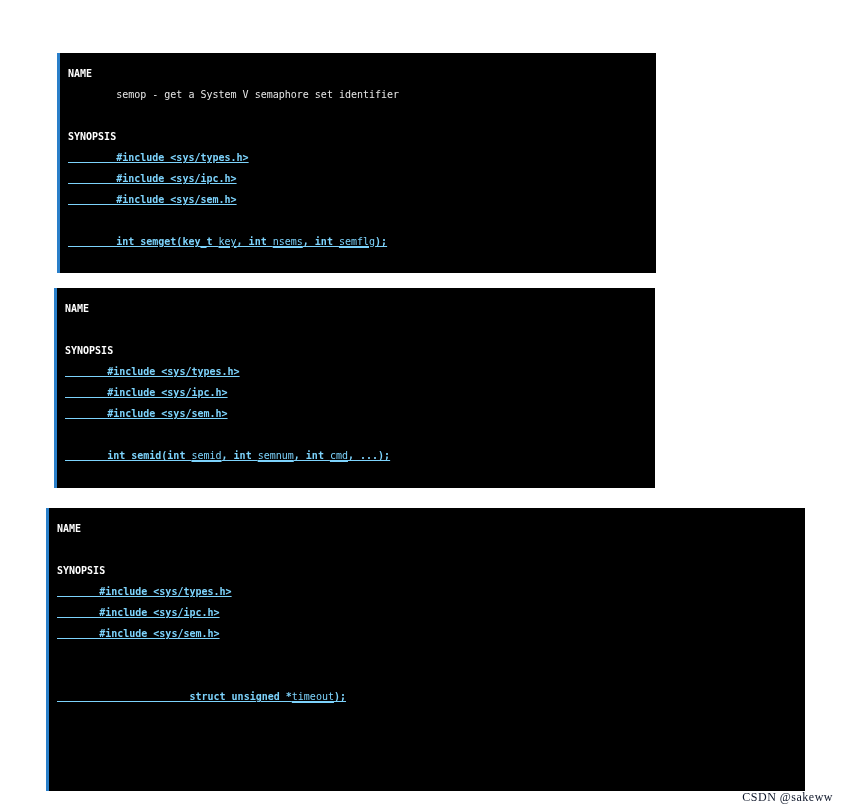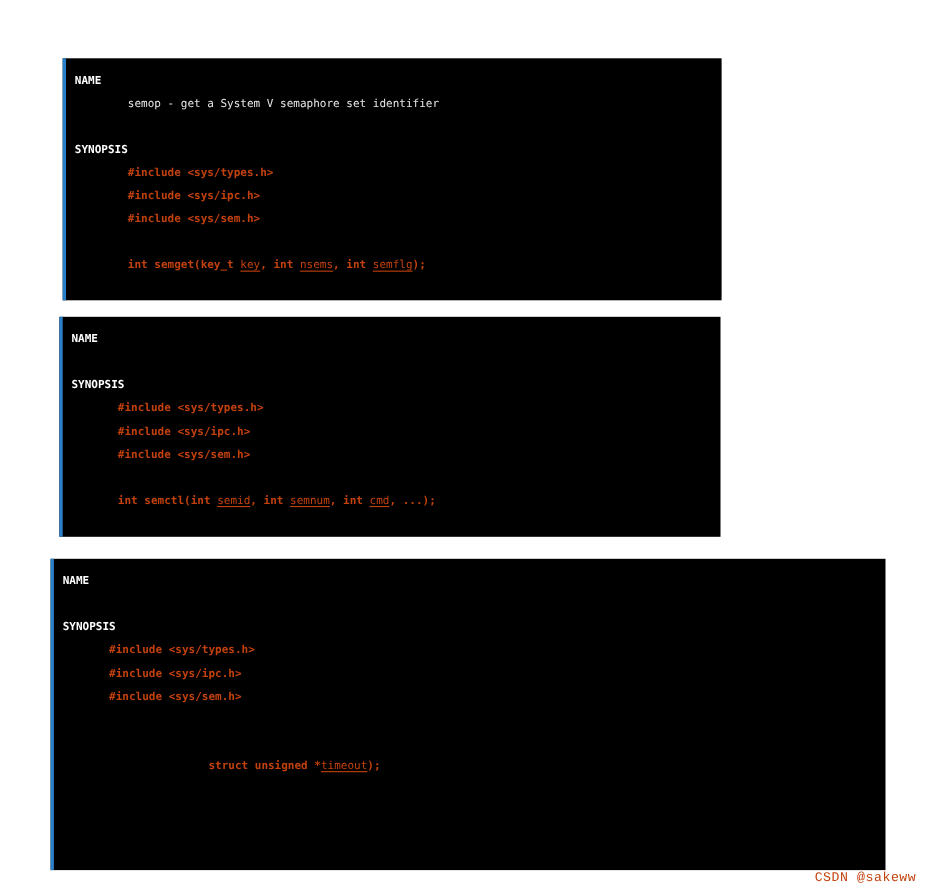--- a/index.html
+++ b/index.html
@@ -67,43 +67,44 @@
   
   .man-line.desc {
     font-weight: normal;
     color: #e6e6e6;
     padding-left: 8px;
   }
 
   
   .man-line.code {
     font-weight: bold;
-    color: #c2410c;
+    color: #7dd3fc;
     padding-left: 8px;
+    text-decoration: underline;
   }
 
   
   .man-line.blank {
     height: 21px;
   }
 
   
   .param {
     font-weight: normal;
     text-decoration: underline;
     text-underline-offset: 2px;
   }
 
   .watermark {
     position: absolute;
     right: 8px;
     bottom: 4px;
-    font-family: Liberation Mono, monospace;
+    font-family: Liberation Serif, serif;
     font-size: 12px;
-    color: #c2410c;
+    color: #0f172a;
     letter-spacing: 0.5px;
     white-space: pre;
     text-align: right;
   }
 </style>
 </head>
 <body>
 
 <div class="manpage" id="panel-semget">
   <div class="man-body">
@@ -136,21 +137,21 @@
     <div class="man-line blank"></div>
 
     <div class="man-line section">SYNOPSIS</div>
 
     <div class="man-line code">       #include &lt;sys/types.h&gt;</div>
     <div class="man-line code">       #include &lt;sys/ipc.h&gt;</div>
     <div class="man-line code">       #include &lt;sys/sem.h&gt;</div>
 
     <div class="man-line blank"></div>
 
-    <div class="man-line code"><span>       int semctl(int </span><span class="param">semid</span><span>, int </span><span class="param">semnum</span><span>, int </span><span class="param">cmd</span><span>, ...);</span></div>
+    <div class="man-line code"><span>       int semid(int </span><span class="param">semid</span><span>, int </span><span class="param">semnum</span><span>, int </span><span class="param">cmd</span><span>, ...);</span></div>
 
   </div>
 </div>
 
 <div class="manpage" id="panel-semop">
   <div class="man-body">
 
     <div class="man-line section">NAME</div>
 
 

